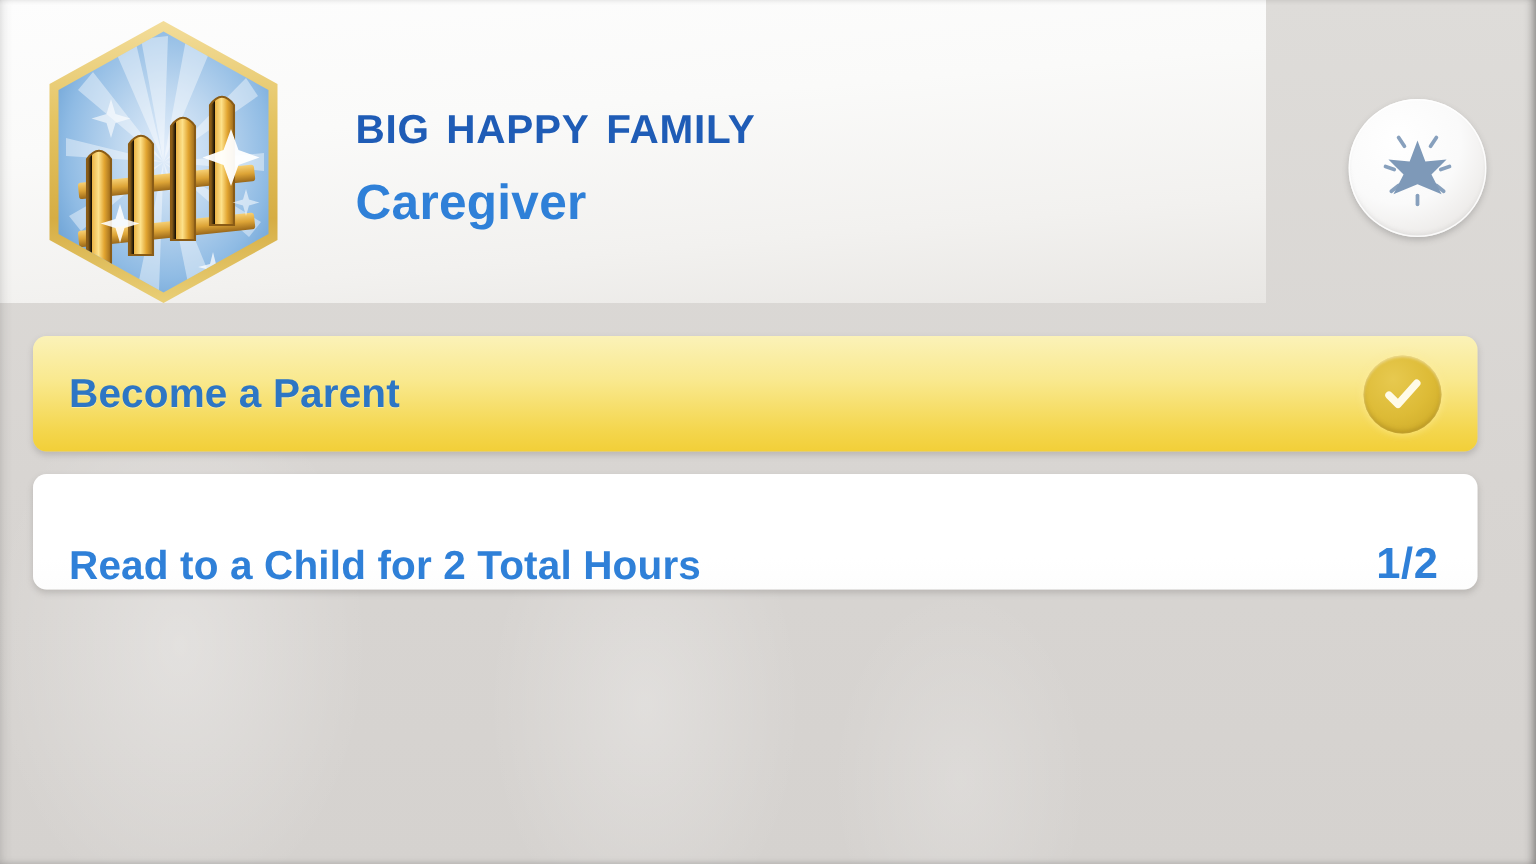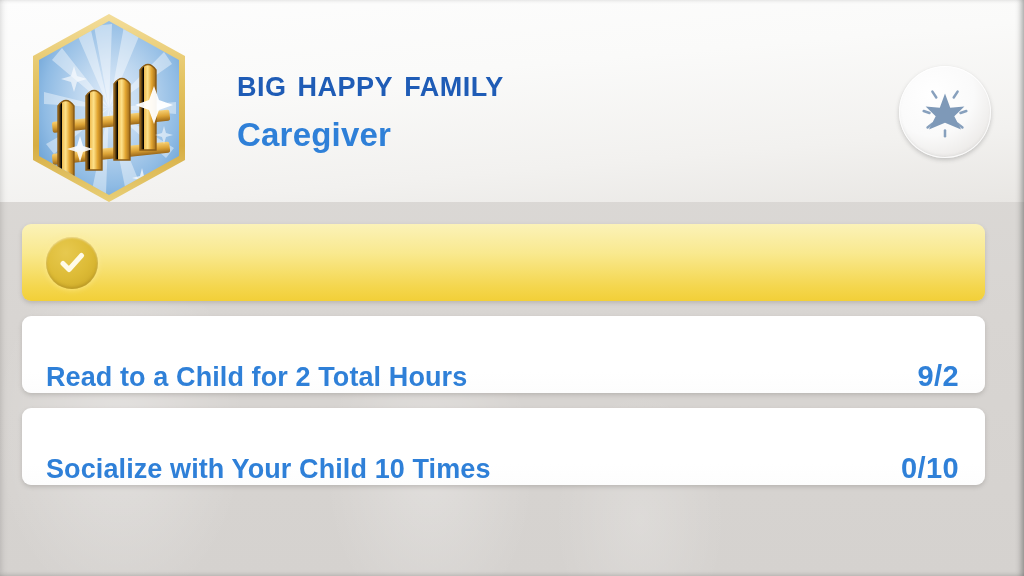--- a/index.html
+++ b/index.html
@@ -40,21 +40,21 @@
       inset -5px 0 6px -3px rgba(40,40,40,0.45),
       inset 5px 0 7px -4px rgba(60,60,60,0.18),
       inset 0 -3px 6px -3px rgba(60,60,60,0.12);
   }
 
   
   #header {
     position: absolute;
     left: 0;
     top: 0;
-    width: 1024px;
+    width: 844px;
     height: 202px;
     background: linear-gradient(175deg, #fdfdfd 0%, #fafaf9 38%, #f2f1ef 74%, #e8e6e3 100%);
   }
 
   #header-inner {
     position: relative;
     width: 100%;
     height: 100%;
   }
 
@@ -289,33 +289,30 @@
           </svg>
         </span>
       </div>
 
     </div>
   </div>
 
   <div id="goal-list">
 
     <div class="goal-row complete">
+      <span class="goal-label">Become a Parent</span>
       <span class="check-badge">
         <svg viewBox="0 0 34 34" xmlns="http://www.w3.org/2000/svg">
           <path d="M8 17.5 L14 23.5 L26.5 9.5" fill="none" stroke="#fffbe8" stroke-width="5" stroke-linecap="round" stroke-linejoin="round"></path>
         </svg>
       </span>
     </div>
 
     <div class="goal-row incomplete">
       <span class="goal-label">Read to a Child for 2 Total Hours</span>
-      <span class="goal-counter">9/2</span>
+      <span class="goal-counter">1/2</span>
     </div>
 
-    <div class="goal-row incomplete">
-      <span class="goal-label">Socialize with Your Child 10 Times</span>
-      <span class="goal-counter">0/10</span>
-    </div>
 
   </div>
 
   <div id="vignette"></div>
 </div>
 
 </body></html>

